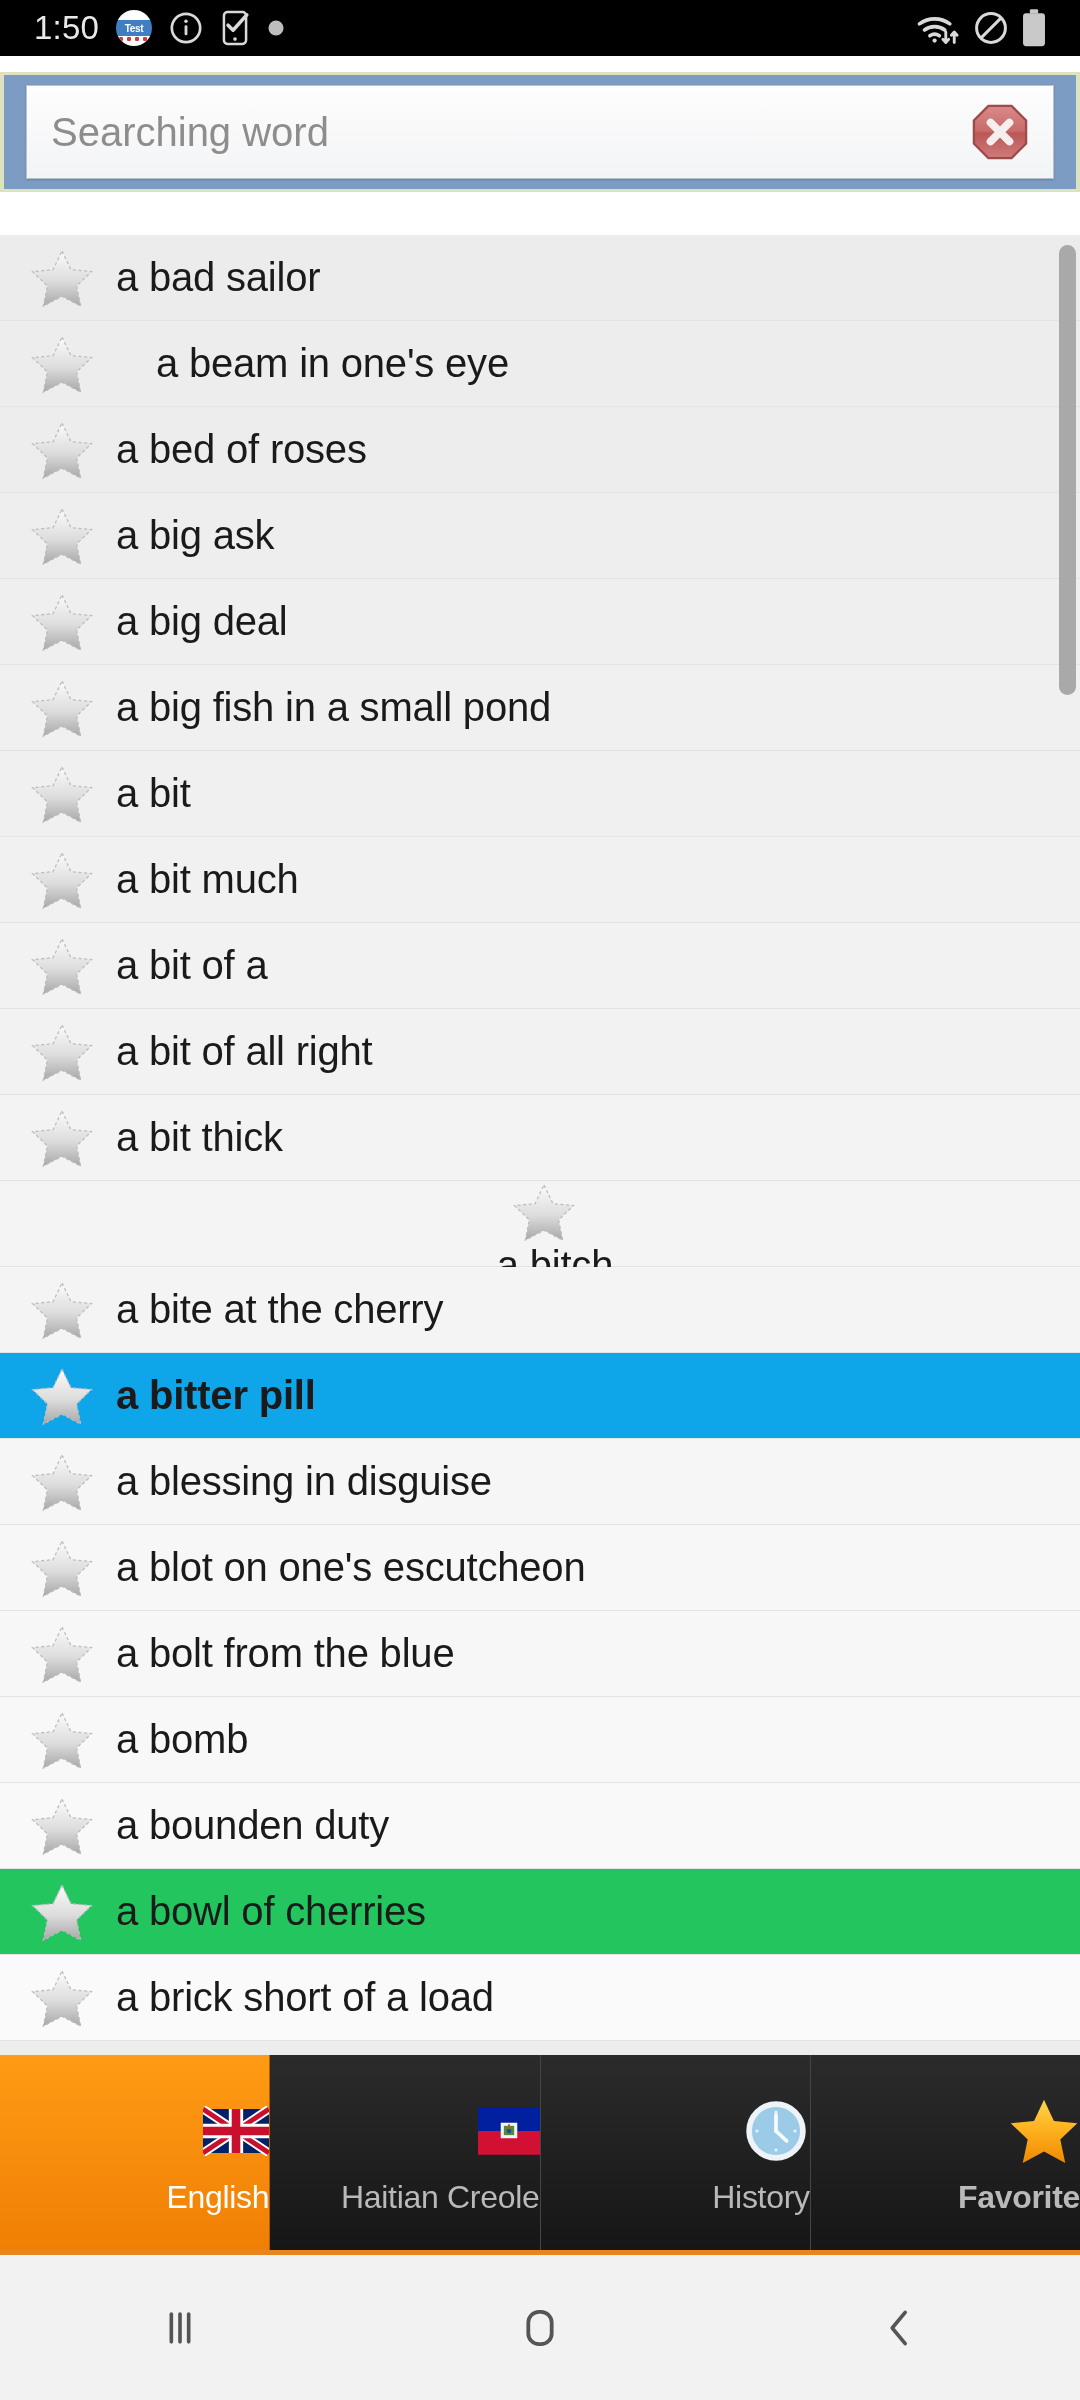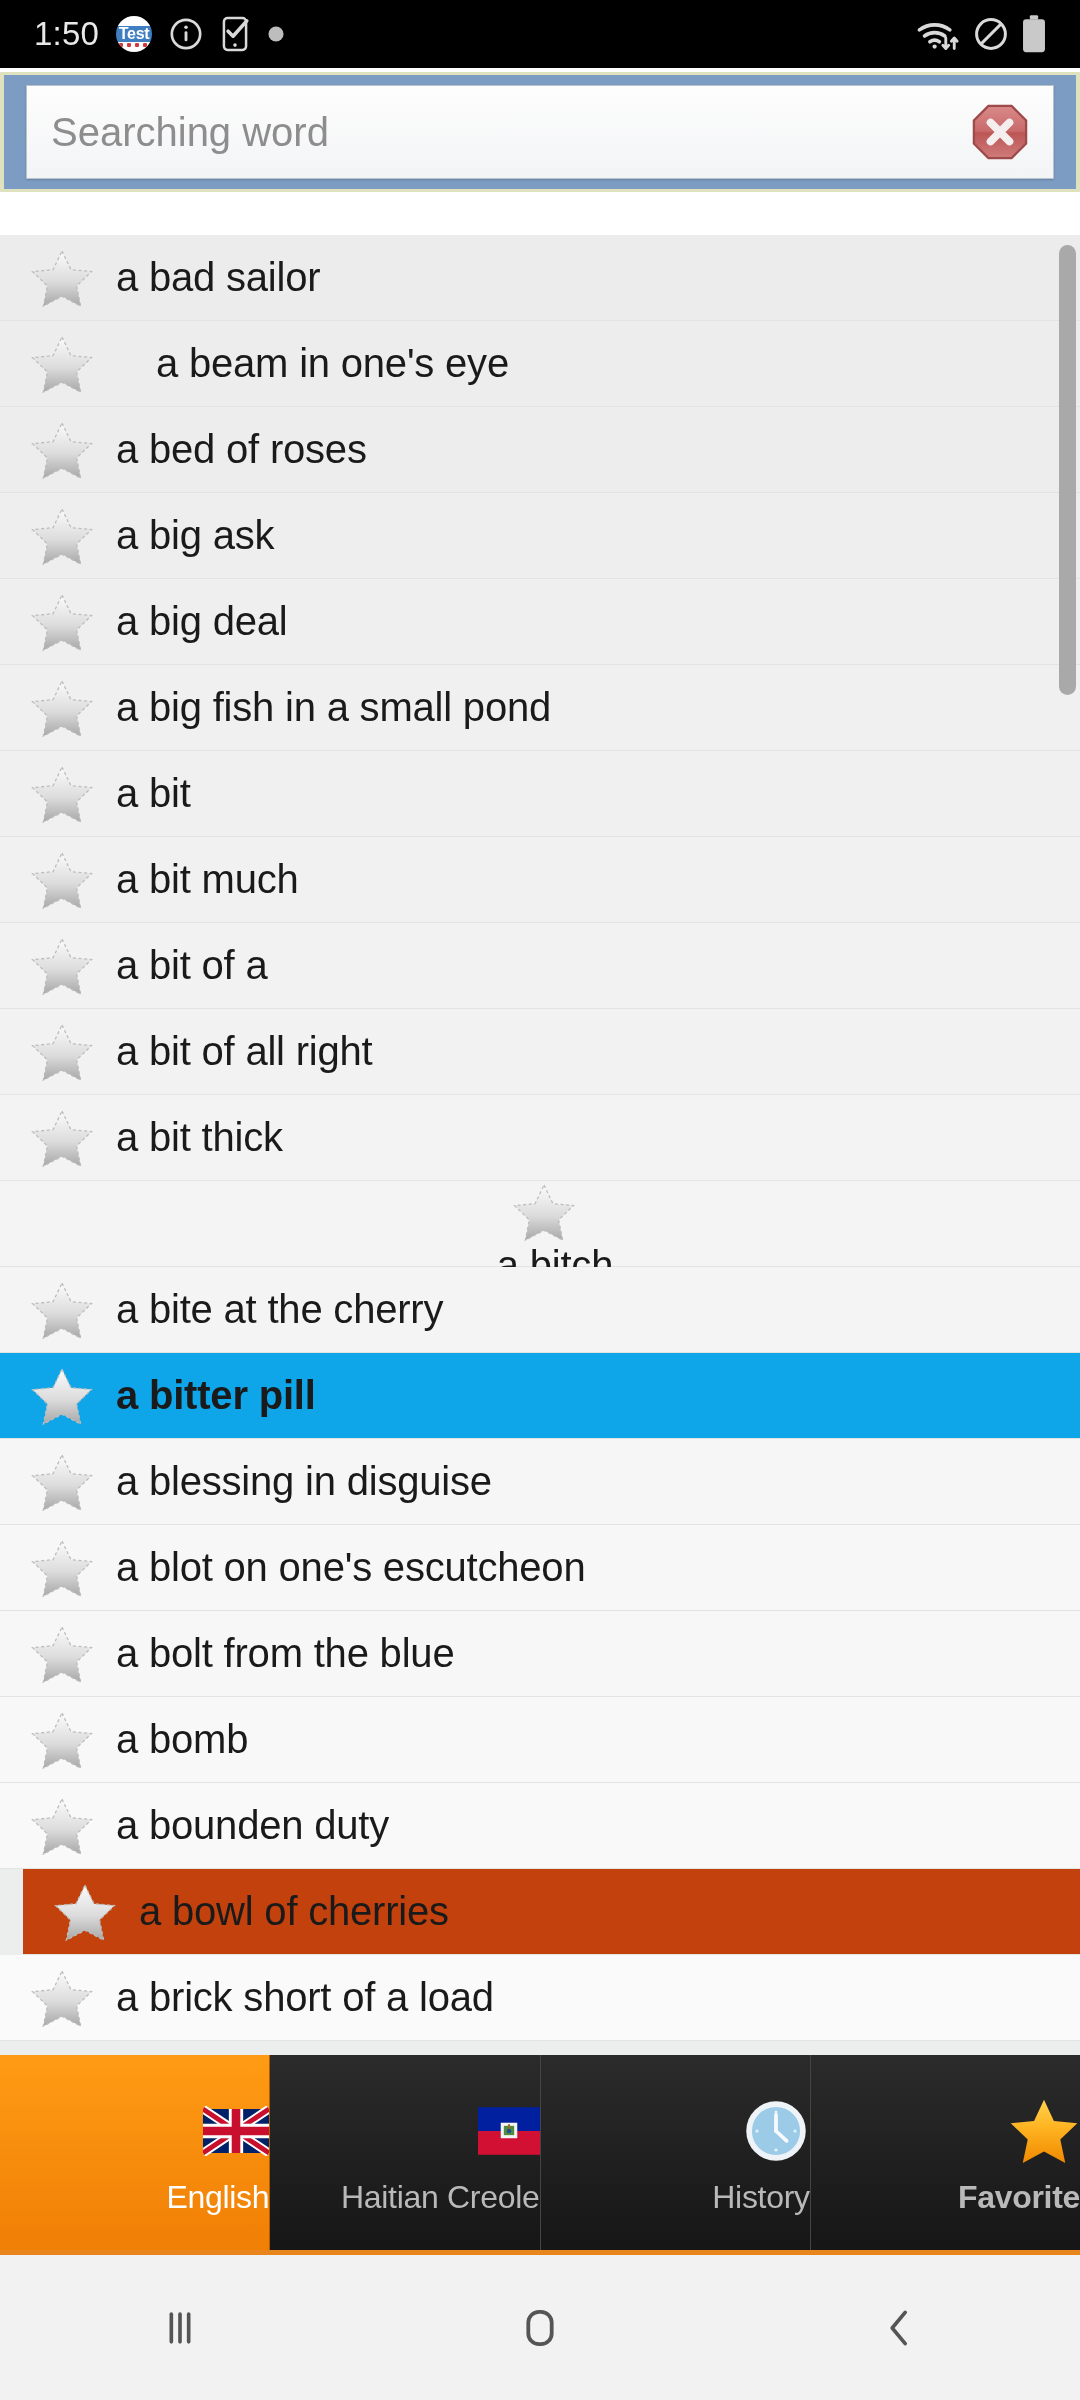--- a/index.html
+++ b/index.html
@@ -5,36 +5,36 @@
   * { margin:0; padding:0; box-sizing:border-box; }
   html,body { width:1080px; height:2400px; overflow:hidden; }
   body {
     font-family:"Liberation Sans", sans-serif;
     background:#ffffff;
     -webkit-font-smoothing:antialiased;
   }
 
   
   .status-bar{
-    position:absolute; top:0; left:0; width:1080px; height:68px;
+    position:absolute; top:0; left:0; width:1080px; height:56px;
     background:#000000; display:flex; align-items:center;
     padding:0 34px;
   }
   .status-left{ display:flex; align-items:center; gap:17px; }
   .status-right{ margin-left:auto; display:flex; align-items:center; gap:13px; }
   .clock{ color:#e9e9e9; font-size:33px; letter-spacing:.2px; font-weight:400; }
 
   .badge-test{
     width:36px; height:36px; border-radius:50%;
     background:linear-gradient(#ffffff 0%,#ffffff 28%,#3f7fc1 28%,#3f7fc1 72%,#ffffff 72%,#ffffff 100%);
     position:relative; overflow:hidden; flex:none;
   }
   .badge-test .tl{
     position:absolute; inset:0; display:flex; align-items:center; justify-content:center;
-    color:#fff; font-size:16px; font-weight:700; letter-spacing:-.3px;
+    color:#fff; font-size:10px; font-weight:700; letter-spacing:-.3px;
   }
   .badge-test .dots{
     position:absolute; left:0; right:0; bottom:1px; height:11px;
     background:
       radial-gradient(circle at 5px 5px, #cf3a3a 2px, transparent 2.4px),
       radial-gradient(circle at 13px 5px, #cf3a3a 2px, transparent 2.4px),
       radial-gradient(circle at 21px 5px, #cf3a3a 2px, transparent 2.4px),
       radial-gradient(circle at 29px 5px, #cf3a3a 2px, transparent 2.4px);
   }
   .ic{ flex:none; display:block; }
@@ -431,21 +431,21 @@
             <linearGradient id="sg18" x1="0" y1="0" x2="0" y2="1">
               <stop offset="0%" stop-color="#fbfbfb"></stop>
               <stop offset="55%" stop-color="#dcdcdc"></stop>
               <stop offset="100%" stop-color="#a8a8a8"></stop>
             </linearGradient>
           </defs>
           <path d="M25 3 L32 17.5 L48 19 L36.4 30.2 L39.6 46 L25 38.3 L10.4 46 L13.6 30.2 L2 19 L18 17.5 Z" fill="url(#sg18)" stroke="#bcbcbc" stroke-width="1" stroke-dasharray="2.4 2"></path>
         </svg>
         <span class="word-text">a bounden duty</span>
       </div>
-      <div class="word-row" style="background: #c2410c; margin-left: 23px;">
+      <div class="word-row" style="background: #22c55e;">
         <svg class="fav-star" viewBox="0 0 50 48">
           <defs>
             <linearGradient id="sg19" x1="0" y1="0" x2="0" y2="1">
               <stop offset="0%" stop-color="#fbfbfb"></stop>
               <stop offset="55%" stop-color="#dcdcdc"></stop>
               <stop offset="100%" stop-color="#a8a8a8"></stop>
             </linearGradient>
           </defs>
           <path d="M25 3 L32 17.5 L48 19 L36.4 30.2 L39.6 46 L25 38.3 L10.4 46 L13.6 30.2 L2 19 L18 17.5 Z" fill="url(#sg19)" stroke="#bcbcbc" stroke-width="1" stroke-dasharray="2.4 2"></path>
         </svg>

